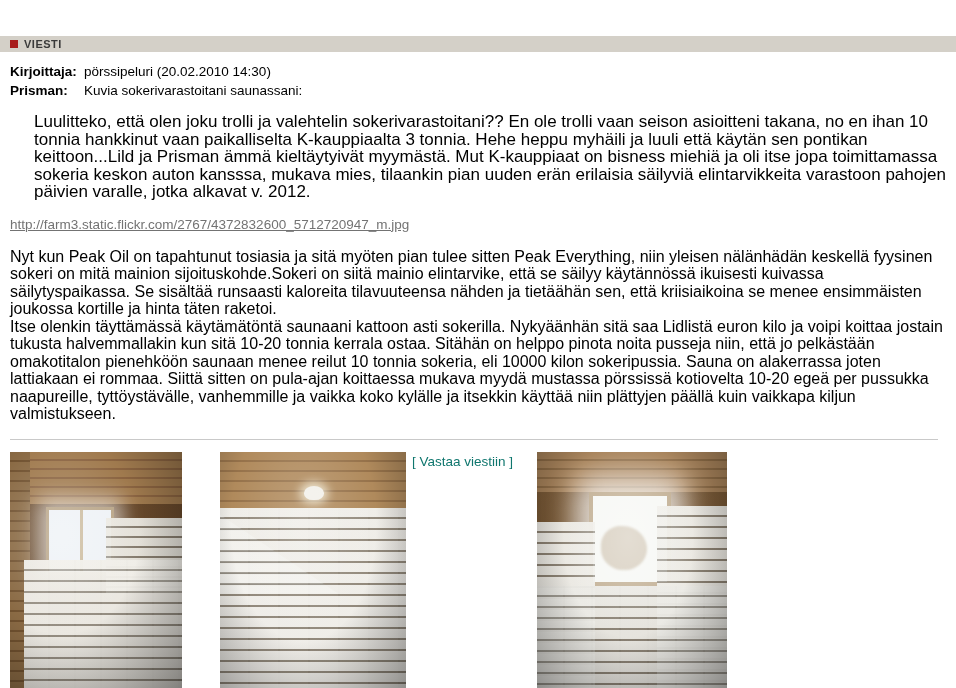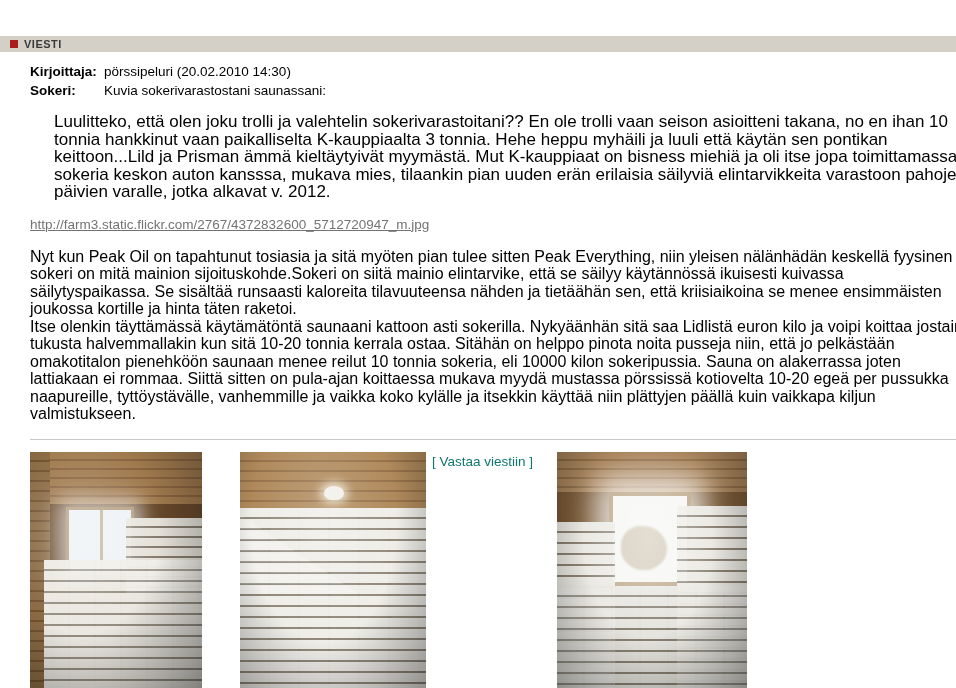--- a/index.html
+++ b/index.html
@@ -40,21 +40,21 @@
     display: inline-block;
   }
   .titlebar .label {
     font-size: 11px;
     font-weight: bold;
     color: #3a3a3a;
     letter-spacing: 0.5px;
   }
   
   .content {
-    padding: 10px 14px 0 30px;
+    padding: 10px 14px 0 10px;
   }
   .metarow {
     margin-bottom: 2px;
     font-size: 13.5px;
     line-height: 17px;
   }
   .metarow .key {
     font-weight: bold;
     display: inline-block;
     width: 74px;
@@ -283,21 +283,21 @@
     <span class="label">VIESTI</span>
   </div>
 
   <div class="content">
 
     <div class="metarow">
       <span class="key">Kirjoittaja:</span><span class="val">pörssipeluri (20.02.2010 14:30)</span>
     </div>
 
     <div class="metarow">
-      <span class="key">Sokeri:</span><span class="val">Kuvia sokerivarastostani saunassani:</span>
+      <span class="key">Prisman:</span><span class="val">Kuvia sokerivarastoitani saunassani:</span>
     </div>
 
     <div class="bodytext">Luulitteko, että olen joku trolli ja valehtelin sokerivarastoitani?? En ole trolli vaan seison asioitteni takana, no en ihan 10 tonnia hankkinut vaan paikalliselta K-kauppiaalta 3 tonnia. Hehe heppu myhäili ja luuli että käytän sen pontikan keittoon...Lild ja Prisman ämmä kieltäytyivät myymästä. Mut K-kauppiaat on bisness miehiä ja oli itse jopa toimittamassa sokeria keskon auton kansssa, mukava mies, tilaankin pian uuden erän erilaisia säilyviä elintarvikkeita varastoon pahojen päivien varalle, jotka alkavat v. 2012.</div>
 
     <div class="linklist">
       <a href="#">http://farm3.static.flickr.com/2767/4372832600_5712720947_m.jpg</a>
     </div>
 
     <div class="bodytext2" style="white-space: pre-line;">Nyt kun Peak Oil on tapahtunut tosiasia ja sitä myöten pian tulee sitten Peak Everything, niin yleisen nälänhädän keskellä fyysinen sokeri on mitä mainion sijoituskohde.Sokeri on siitä mainio elintarvike, että se säilyy käytännössä ikuisesti kuivassa säilytyspaikassa. Se sisältää runsaasti kaloreita tilavuuteensa nähden ja tietäähän sen, että kriisiaikoina se menee ensimmäisten joukossa kortille ja hinta täten raketoi.
 Itse olenkin täyttämässä käytämätöntä saunaani kattoon asti sokerilla. Nykyäänhän sitä saa Lidlistä euron kilo ja voipi koittaa jostain tukusta halvemmallakin kun sitä 10-20 tonnia kerrala ostaa. Sitähän on helppo pinota noita pusseja niin, että jo pelkästään omakotitalon pienehköön saunaan menee reilut 10 tonnia sokeria, eli 10000 kilon sokeripussia. Sauna on alakerrassa joten lattiakaan ei rommaa. Siittä sitten on pula-ajan koittaessa mukava myydä mustassa pörssissä kotiovelta 10-20 egeä per pussukka naapureille, tyttöystävälle, vanhemmille ja vaikka koko kylälle ja itsekkin käyttää niin plättyjen päällä kuin vaikkapa kiljun valmistukseen.</div>

